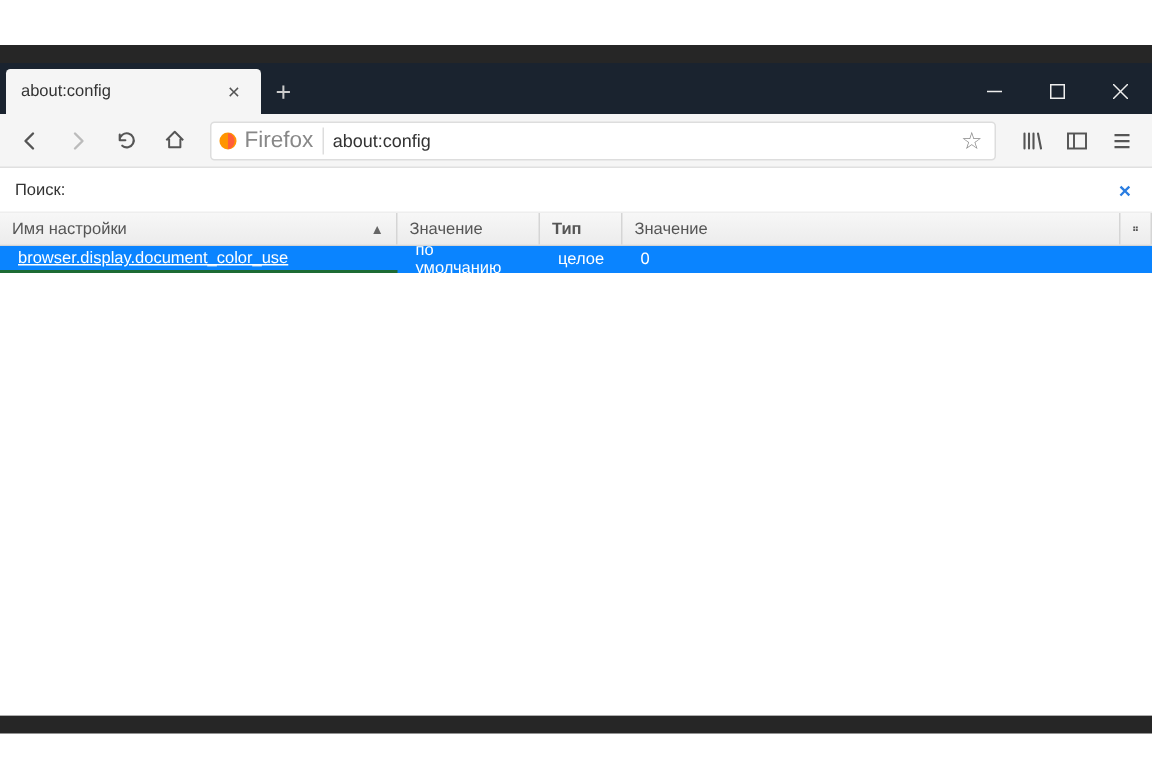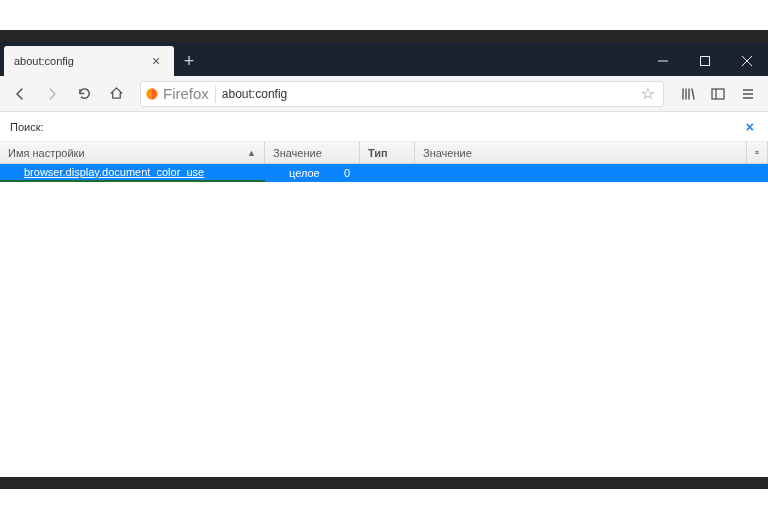--- a/index.html
+++ b/index.html
@@ -43,21 +43,21 @@
 .th.type { width: 55px; font-weight: bold; }
 .th.value { flex: 1; border-right: none; }
 .th.extra { width: 22px; justify-content: center; border-left: 1px solid #d5d5d5; }
 .sort-arrow { font-size: 9px; color: #666; }
 
 
 .tbody { flex: 1; overflow: auto; background: #fff; }
 .trow { height: 18px; display: flex; font-size: 11px; cursor: pointer; }
 .trow.selected { background: #0a84ff; color: #fff; }
 .trow.selected .td.name { text-decoration: underline; border-bottom: 2px solid #1d6b34; }
-.td { padding: 0 24px; display: flex; align-items: center; }
+.td { padding: 0 12px; display: flex; align-items: center; }
 .td.name { width: 265px; }
 .td.state { width: 95px; }
 .td.type { width: 55px; }
 .td.value { flex: 1; }
 </style>
 </head>
 <body>
 
 <div class="window">
 
@@ -168,18 +168,19 @@
           <rect x="9" y="2" width="5" height="5" fill="currentColor"></rect>
           <rect x="2" y="9" width="5" height="5" fill="currentColor"></rect>
           <rect x="9" y="9" width="5" height="5" fill="currentColor"></rect>
         </svg>
     </div>
   </div>
 
   <div class="tbody">
     <div class="trow selected">
       <div class="td name">browser.display.document_color_use</div>
+      <div class="td state">по умолчанию</div>
       <div class="td type">целое</div>
       <div class="td value">0</div>
     </div>
   </div>
 
 </div>
 
 </body></html>

